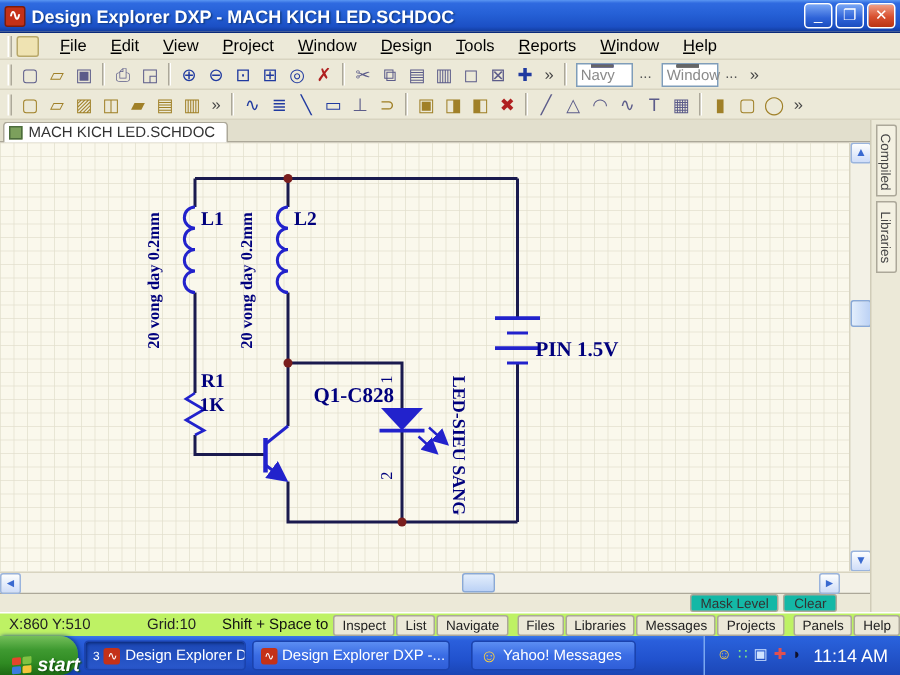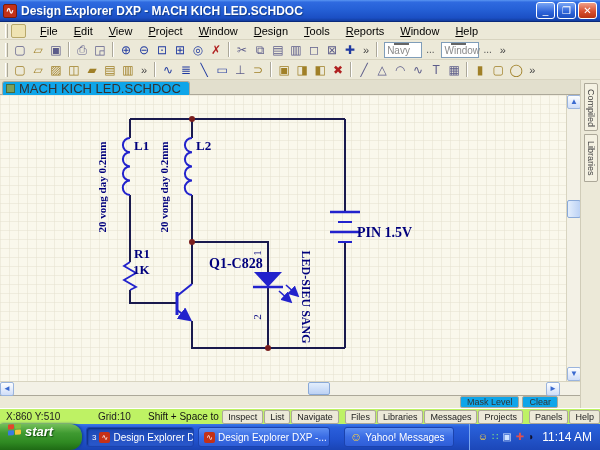--- a/index.html
+++ b/index.html
@@ -40,22 +40,22 @@
     padding:0 2px; margin-left:3px;flex-direction:column; }
   .swatch { width:15px; height:9px; border:1px solid #666; margin-right:3px; }
   .dd-label { font-size:10px; color:#8a8a8a; width:32px; }
   .dd-arrow { font-size:8px; color:#555; }
   .dots-btn { font-size:10px; color:#555; padding:0 4px; }
 
   
   .main { height:328px; display:flex; }
   .leftcol { flex:1; min-width:0; display:flex; flex-direction:column; background:#FAF8EC; }
   .tabbar { height:15px; background:#e2dfcd; border-bottom:1px solid #aca899; display:flex; align-items:flex-end; padding-left:2px; }
-  .doc-tab { height:14px; background:#0ea5e9; border:1px solid #aca899; border-bottom:none; border-radius:3px 3px 0 0;
-    display:flex; align-items:center; font-size:13px; color:#333; padding:0 8px 0 3px; position:relative; top:1px; }
+  .doc-tab { height:14px; background:#ffffff; border:1px solid #aca899; border-bottom:none; border-radius:3px 3px 0 0;
+    display:flex; align-items:center; font-size:10px; color:#333; padding:0 8px 0 3px; position:relative; top:1px; }
   .tab-ico { width:9px; height:9px; background:#7ca05c; border:1px solid #4c6c3c; margin-right:4px; }
   .canvas { flex:1; position:relative; overflow:hidden; }
   .canvas svg { position:absolute; left:0; top:0; }
 
   
   .vscroll { position:absolute; top:0; right:0; width:14px; bottom:0; background:#f3f1e6; border-left:1px solid #d8d4c0; }
   .sbtn { width:14px; height:14px; background:linear-gradient(180deg,#fdfefe,#cfddf8); border:1px solid #9ab4dd;
     border-radius:2px; color:#3a6ad0; font-size:8px; line-height:12px; text-align:center; }
   .vthumb { position:absolute; top:105px; left:0; width:14px; height:18px;
     background:linear-gradient(90deg,#e3eefc,#bcd2f5); border:1px solid #89a9d8; border-radius:2px; }
@@ -64,21 +64,21 @@
   
   .hscroll { height:14px; background:#f3f1e6; border-top:1px solid #d8d4c0; position:relative; }
   .hscroll .left { position:absolute; left:0; top:0; }
   .hscroll .right { position:absolute; right:20px; top:0; }
   .hthumb { position:absolute; left:308px; top:0; width:22px; height:13px;
     background:linear-gradient(180deg,#e3eefc,#bcd2f5); border:1px solid #89a9d8; border-radius:2px; }
 
   
   .maskbar { height:13px; background:#ECE9D8; border-top:1px solid #aca899; display:flex; justify-content:flex-end;
     align-items:center; padding-right:22px; gap:3px; }
-  .mask-btn { font-size:9px; color:#333; background:#0ea5e9; border:1px solid #aca899; border-radius:2px;
+  .mask-btn { font-size:9px; color:#333; background:#14b8a6; border:1px solid #aca899; border-radius:2px;
     padding:0 6px; height:12px; line-height:10px; }
 
   
   .rightstrip { width:20px; background:#ECE9D8; border-left:1px solid #d0ccb8; display:flex; flex-direction:column;
     align-items:center; padding-top:3px; gap:3px; }
   .vtab { writing-mode:vertical-rl; font-size:9px; color:#444; background:#f4f1e2; border:1px solid #aca899;
     border-radius:0 2px 2px 0; padding:5px 1px; height:48px; text-align:center; }
 
   
   .statusbar { height:16px; background:#bef264; border-top:1px solid #fff; display:flex; align-items:center;
@@ -87,21 +87,21 @@
   .st-coords { width:92px; }
   .st-grid { width:56px; }
   .st-hint { flex:1; text-align:right; padding-right:2px; overflow:hidden; white-space:nowrap; color:#111; }
   .st-btn { font-size:9px; background:#ECE9D8; border:1px solid #aca899; border-radius:2px; height:14px;
     line-height:12px; padding:0 5px; margin-left:1px; white-space:nowrap; color:#222; }
   .st-gap { width:5px; }
 
   
   .taskbar { height:26px; background:linear-gradient(180deg,#3a79e8 0%,#2a5fdc 12%,#2152ce 60%,#1a44b4 100%);
     display:flex; align-items:center; }
-  .start-btn { height:26px; width:82px; display:flex; align-items:flex-start; gap:4px; padding-left:8px;
+  .start-btn { height:26px; width:52px; display:flex; align-items:flex-end; gap:4px; padding-left:8px;
     background:linear-gradient(180deg,#74bf5a 0%,#3f9a31 35%,#2f8a22 70%,#1e6a14 100%);
     border-radius:0 12px 12px 0; box-shadow:1px 0 3px #0b3a8a; }
   .win-flag { width:13px; height:12px; display:grid; grid-template-columns:6px 6px; grid-template-rows:5px 5px; gap:1px; transform:skewY(-6deg); }
   .win-flag i { border-radius:1px; }
   .start-label { color:#fff; font-weight:bold; font-style:italic; font-size:13px; text-shadow:1px 1px 1px #145010; }
   .task-btn { height:20px; margin-left:4px; display:flex; align-items:center; gap:3px; padding:0 5px; min-width:0;
     background:linear-gradient(180deg,#5c8ef2,#3a6ce4 50%,#2f5ed8); border:1px solid #1b43ae; border-radius:3px;
     color:#fff; font-size:10px; white-space:nowrap; overflow:hidden; }
   .task-btn.active { background:linear-gradient(180deg,#1c48b4,#2a58cc); box-shadow:inset 1px 1px 2px #0c2c7c; }
   .task-ico { width:11px; height:11px; background:#c43118; border-radius:2px; color:#fff; font-size:8px; line-height:11px;

